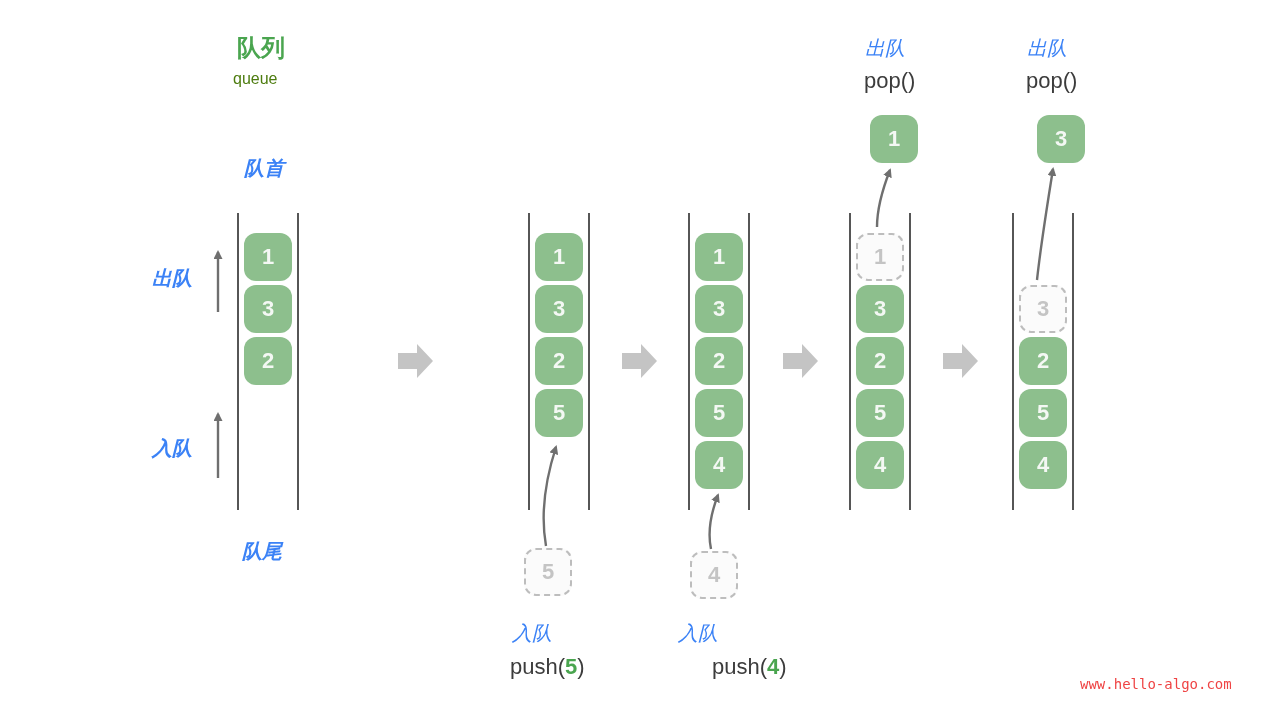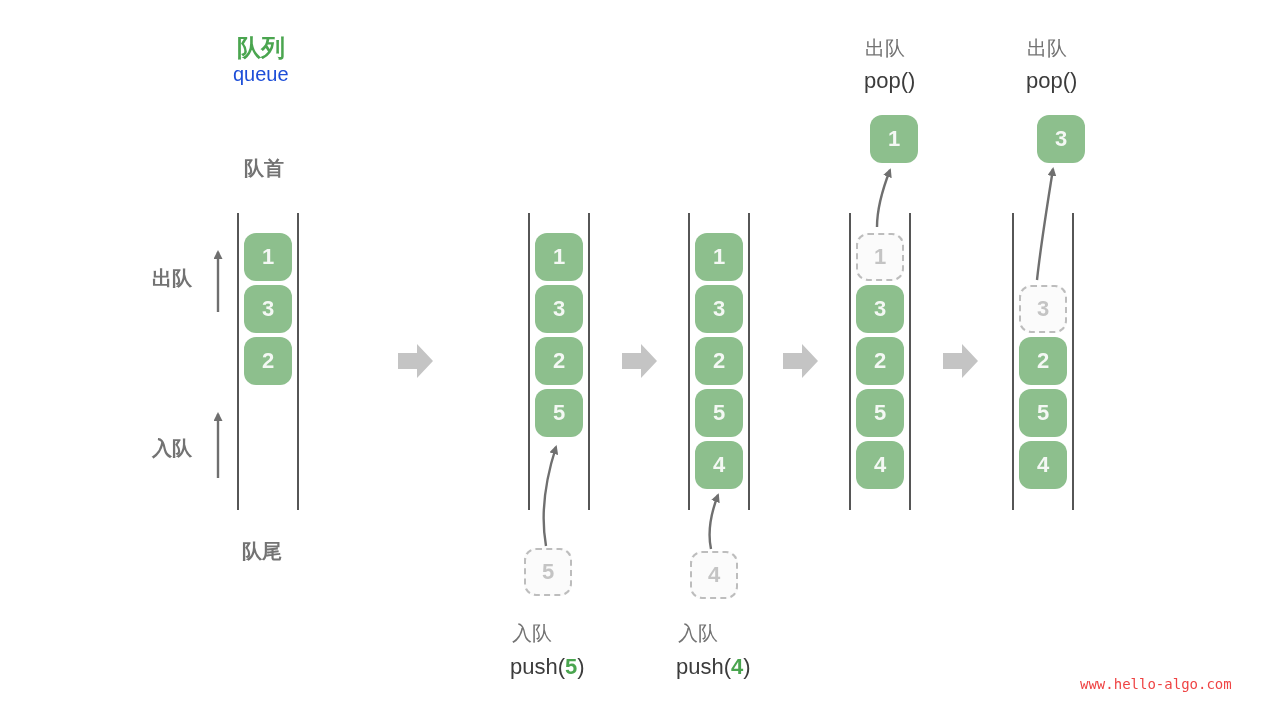--- a/index.html
+++ b/index.html
@@ -16,29 +16,29 @@
   .vbox {
     position:absolute; width:48px; height:48px; border-radius:12px;
     background:#8dbf8d; color:#f4f8f4; font-size:22px; font-weight:bold;
     display:flex; align-items:center; justify-content:center;
   }
   .vbox.dashed {
     background:#fbfbfb; border:2px dashed #bdbdbd; color:#c4c4c4;
     box-sizing:border-box; font-weight:bold;
   }
   
-  .zh  { position:absolute; color:#737373; font-size:20px; white-space:nowrap; }
+  .zh  { position:absolute; color:#3b82f6; font-size:20px; white-space:nowrap;font-style:italic; }
   .zh.bold { font-weight:bold; }
   .code {
     position:absolute; color:#3c3c3c; font-size:22px; white-space:nowrap;
     font-family:Liberation Sans, sans-serif;
   }
   .code .arg { color:#4aa54f; font-weight:bold; }
   .title-zh { position:absolute; left:237px; top:32px; font-size:24px; font-weight:bold; color:#4aa54f; }
-  .title-en { position:absolute; left:233px; top:63px; font-size:20px; color:#1d4ed8; }
+  .title-en { position:absolute; left:233px; top:70px; font-size:16px; color:#4d7c0f; }
   .watermark {
     position:absolute; left:1080px; top:676px; font-size:14px; color:#ef4444;
     font-family:"DejaVu Sans Mono", monospace;
   }
   .overlay { position:absolute; left:0; top:0; pointer-events:none; }
   .block-arrow { position:absolute; }
 </style>
 </head>
 <body>
 
@@ -72,21 +72,21 @@
   <div class="code" style="left:510px; top:654px;text-align:center;"><span>push(</span><span class="arg">5</span><span>)</span></div>
 
   <div class="vbox" style="left:695px; top:233px;">1</div>
   <div class="vbox" style="left:695px; top:285px;">3</div>
   <div class="vbox" style="left:695px; top:337px;">2</div>
   <div class="vbox" style="left:695px; top:389px;">5</div>
   <div class="vbox" style="left:695px; top:441px;">4</div>
 
   <div class="vbox dashed" style="left:690px; top:551px;">4</div>
   <div class="zh" style="left:678px; top:620px;">入队</div>
-  <div class="code" style="left:676px; top:654px;"><span>push(</span><span class="arg">4</span><span>)</span></div>
+  <div class="code" style="left:712px; top:654px;"><span>push(</span><span class="arg">4</span><span>)</span></div>
 
   <div class="vbox dashed" style="left:856px; top:233px;">1</div>
   <div class="vbox" style="left:856px; top:285px;">3</div>
   <div class="vbox" style="left:856px; top:337px;">2</div>
   <div class="vbox" style="left:856px; top:389px;">5</div>
   <div class="vbox" style="left:856px; top:441px;">4</div>
 
   <div class="vbox" style="left:870px; top:115px;">1</div>
   <div class="zh" style="left:865px; top:35px;">出队</div>
   <div class="code" style="left:864px; top:68px;">pop()</div>

